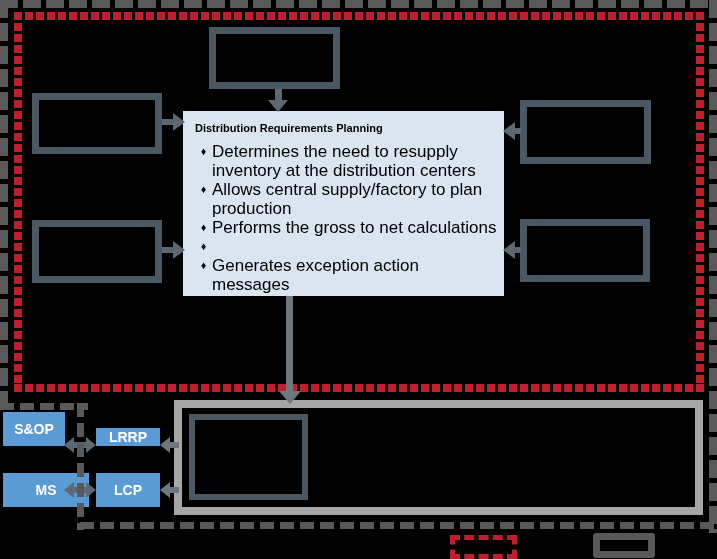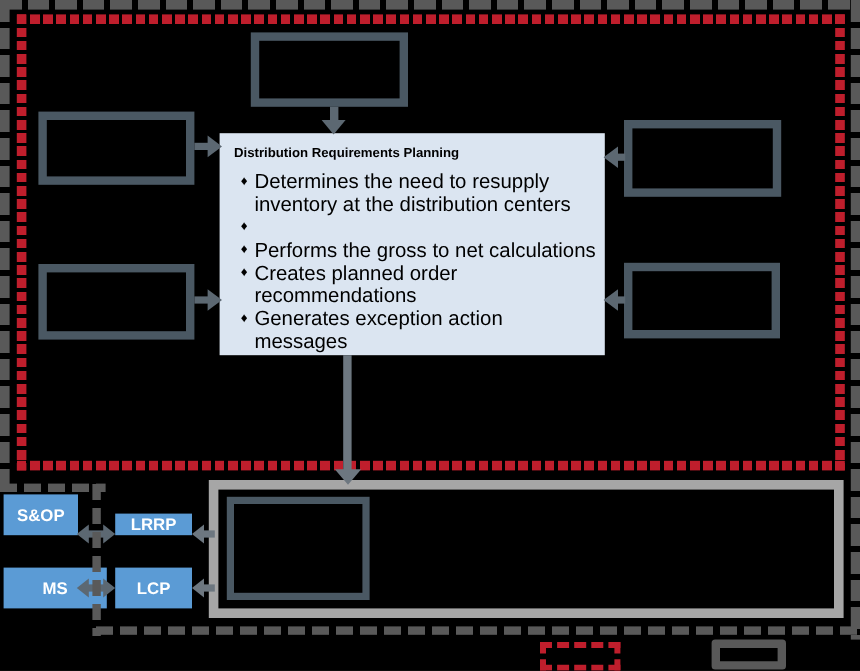--- a/index.html
+++ b/index.html
@@ -68,28 +68,29 @@
 
   <div class="drp-box">
     <div class="drp-title">Distribution Requirements Planning</div>
     <div class="bullet-row">
       <span class="bullet-glyph">♦</span>
       <span class="bullet-text">Determines the need to resupply
 inventory at the distribution centers</span>
     </div>
     <div class="bullet-row">
       <span class="bullet-glyph">♦</span>
+      <span class="bullet-text">Allows central supply/factory to plan
+production</span>
     </div>
     <div class="bullet-row">
       <span class="bullet-glyph">♦</span>
       <span class="bullet-text">Performs the gross to net calculations</span>
     </div>
     <div class="bullet-row">
       <span class="bullet-glyph">♦</span>
-      <span class="bullet-text">Creates planned order recommendations</span>
     </div>
     <div class="bullet-row">
       <span class="bullet-glyph">♦</span>
       <span class="bullet-text">Generates exception action messages</span>
     </div>
     <div class="bullet-row">
       <span class="bullet-glyph">♦</span>
       <span class="bullet-text">Creates input to master scheduling</span>
     </div>
   </div>

